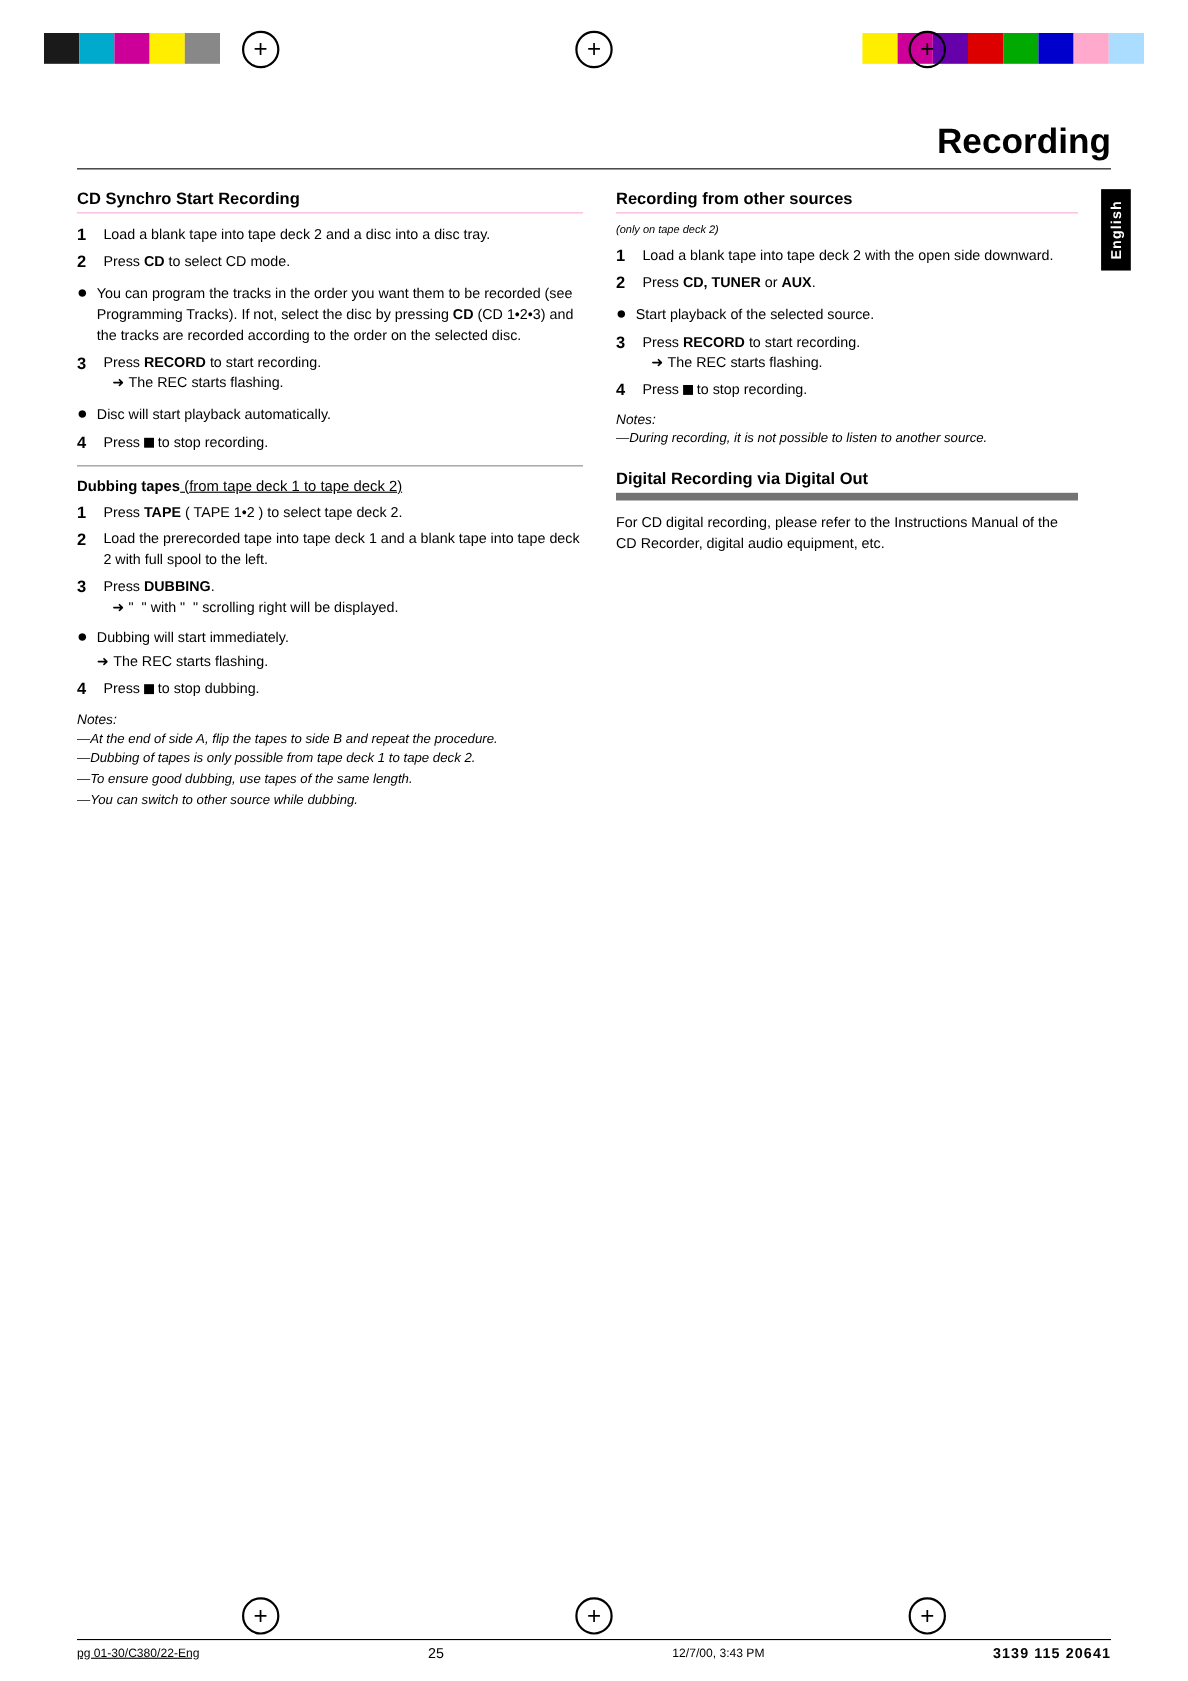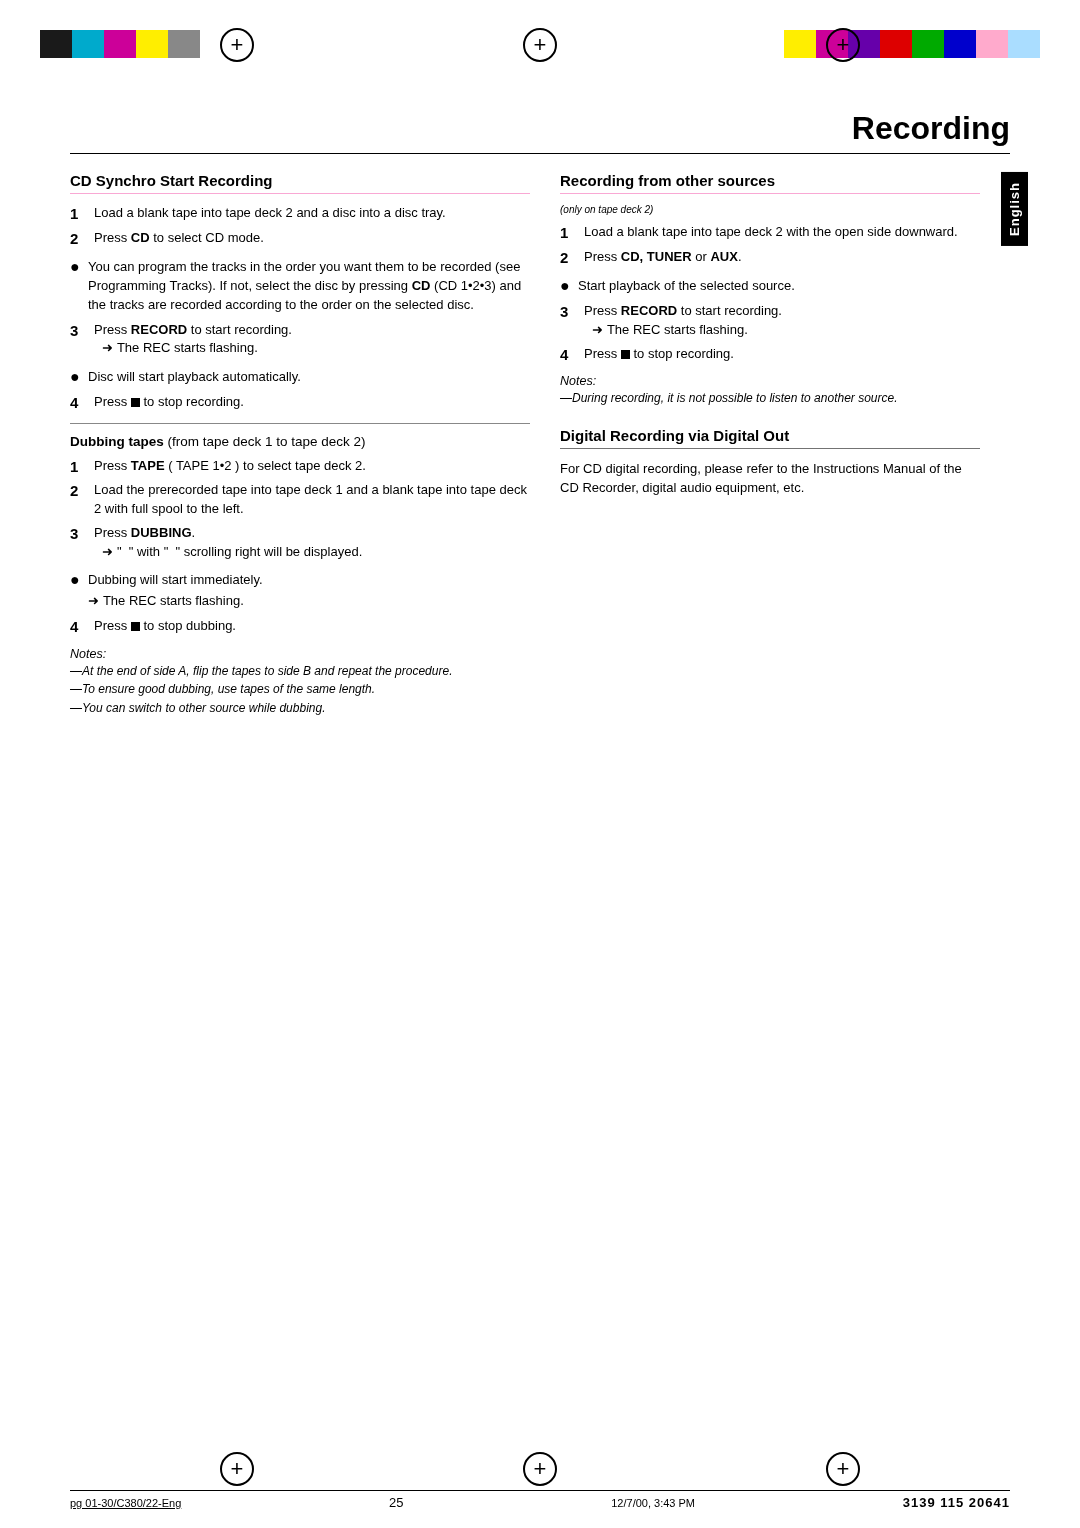--- a/index.html
+++ b/index.html
@@ -218,31 +218,32 @@
       padding-top: 10px;
       margin-top: 10px;
     }
     .subsection-heading {
       font-size: 13.5px;
       font-weight: bold;
       margin-bottom: 8px;
     }
     .subsection-heading span.normal {
       font-weight: normal;
+      text-decoration: underline;
     }
 
     
     .digital-section {
       margin-top: 20px;
     }
     .digital-heading {
       font-size: 15px;
       font-weight: bold;
       margin-bottom: 10px;
-      border-bottom: 1px solid #737373;
+      border-bottom: 7px solid #737373;
       padding-bottom: 4px;
     }
     .digital-text {
       font-size: 13px;
       line-height: 1.5;
     }
 
     
     .page-footer {
       position: absolute;
@@ -376,20 +377,21 @@
         <ol class="num-list">
           <li>
             <span class="num">4</span>
             <span class="num-content">Press <span class="stop-sq"></span> to stop dubbing.</span>
           </li>
         </ol>
 
         <div class="notes-section">
           <div class="notes-label">Notes:</div>
           <div class="notes-text">—At the end of side A, flip the tapes to side B and repeat the procedure.</div>
+          <div class="notes-text">—Dubbing of tapes is only possible from tape deck 1 to tape deck 2.</div>
           <div class="notes-text">—To ensure good dubbing, use tapes of the same length.</div>
           <div class="notes-text">—You can switch to other source while dubbing.</div>
         </div>
       </div>
 
     </div>
 
     <div class="col-right">
 
       <div class="english-tab">English</div>

